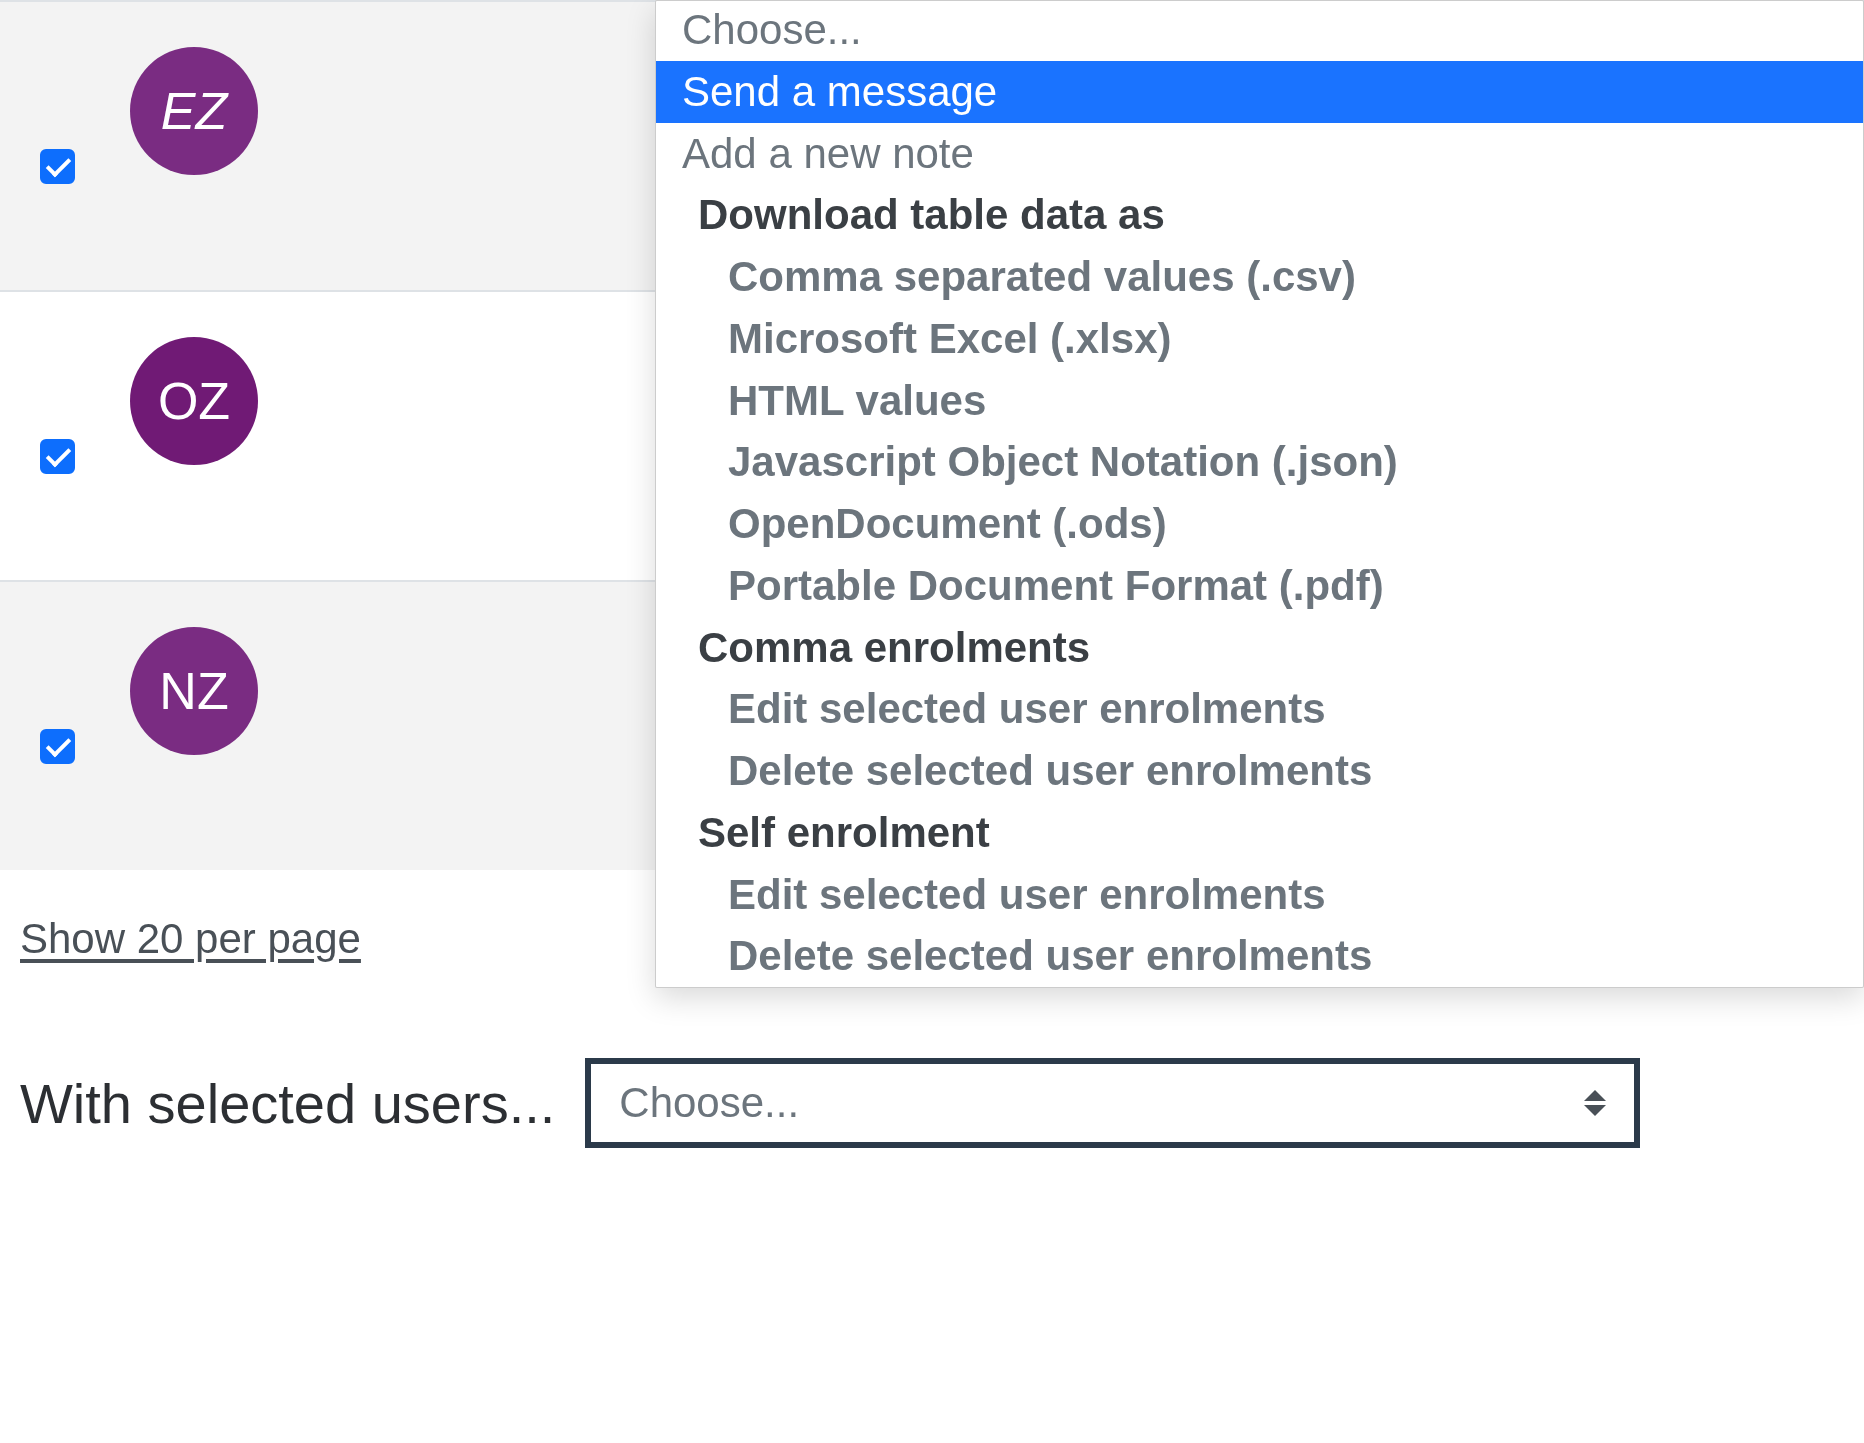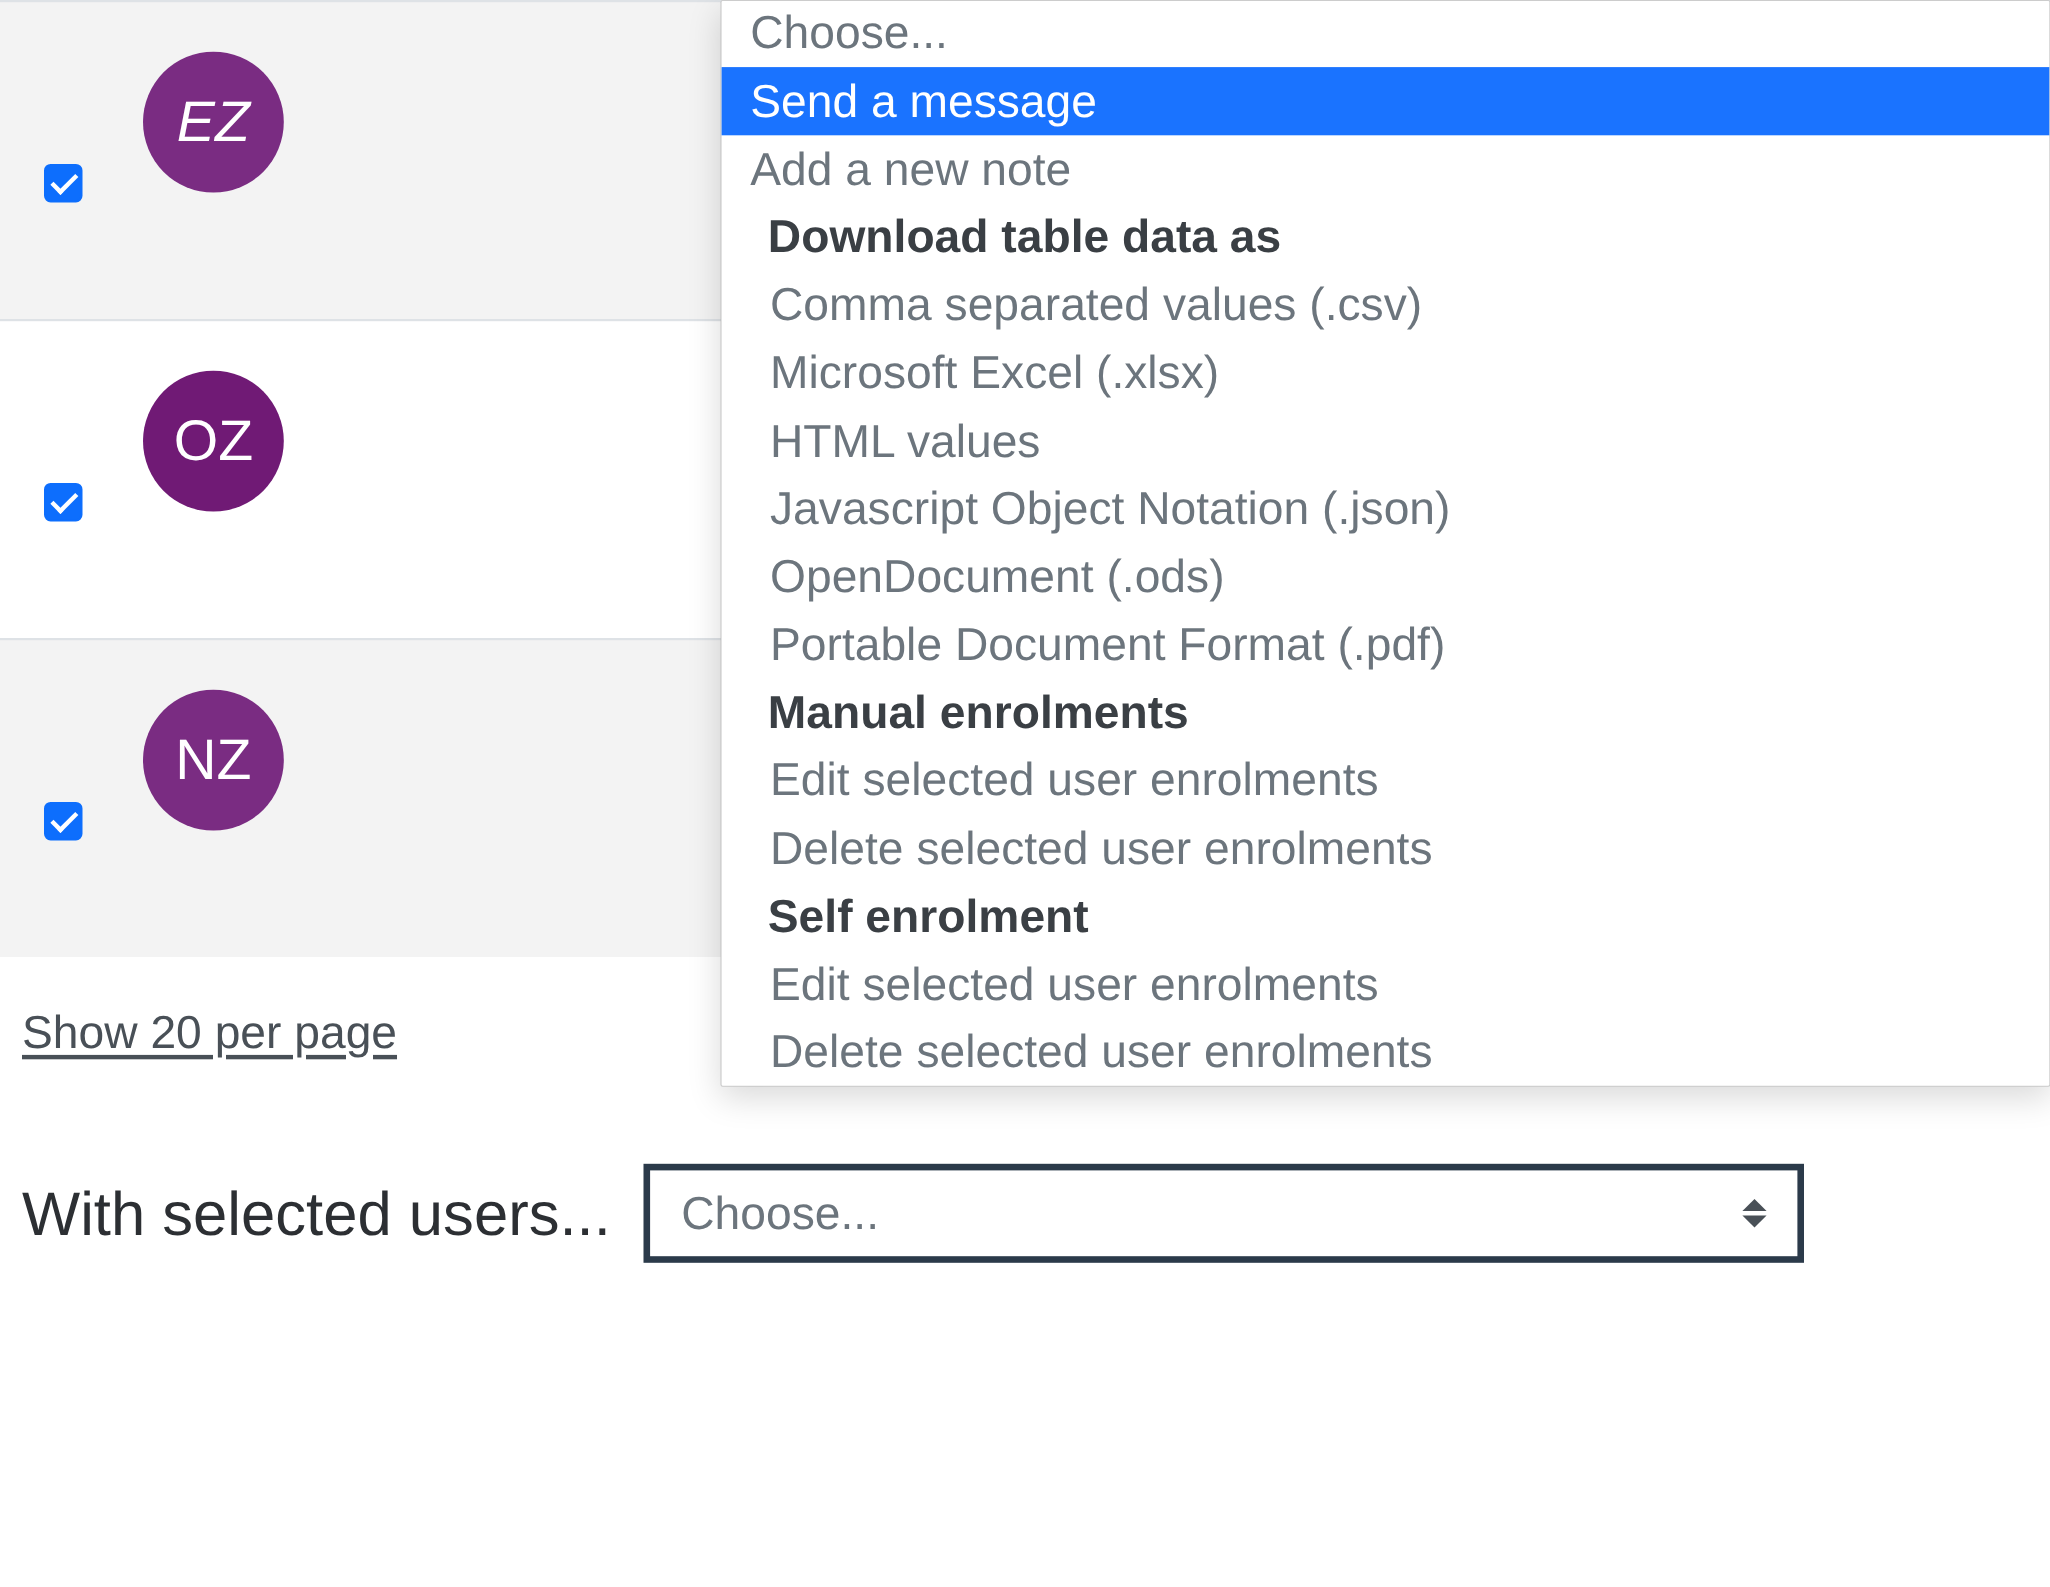--- a/index.html
+++ b/index.html
@@ -165,21 +165,22 @@
       color: #fff;
     }
     .dropdown-group-header {
       padding: 4px 42px;
       font-size: 42px;
       font-weight: 700;
       color: #3a3f44;
       line-height: 1.28;
     }
     .dropdown-item.indented {
-      padding-left: 44px;
+      padding-left: 72px;
+      font-weight: bold;
     }
   </style>
 </head>
 <body>
 
 <div class="table">
   <div class="row alt">
     <input type="checkbox" class="checkbox" checked="" style="">
     <div class="avatar" style="background: rgb(122, 44, 130); font-style: italic;">
       <span>EZ</span>
@@ -221,19 +222,19 @@
   <div class="dropdown-item first">Choose...</div>
   <div class="dropdown-item highlight">Send a message</div>
   <div class="dropdown-item">Add a new note</div>
   <div class="dropdown-group-header">Download table data as</div>
   <div class="dropdown-item indented">Comma separated values (.csv)</div>
   <div class="dropdown-item indented">Microsoft Excel (.xlsx)</div>
   <div class="dropdown-item indented">HTML values</div>
   <div class="dropdown-item indented">Javascript Object Notation (.json)</div>
   <div class="dropdown-item indented">OpenDocument (.ods)</div>
   <div class="dropdown-item indented">Portable Document Format (.pdf)</div>
-  <div class="dropdown-group-header">Manual enrolments</div>
+  <div class="dropdown-group-header">Comma enrolments</div>
   <div class="dropdown-item indented">Edit selected user enrolments</div>
   <div class="dropdown-item indented">Delete selected user enrolments</div>
   <div class="dropdown-group-header">Self enrolment</div>
   <div class="dropdown-item indented">Edit selected user enrolments</div>
   <div class="dropdown-item indented">Delete selected user enrolments</div>
 </div>
 
 </body></html>

